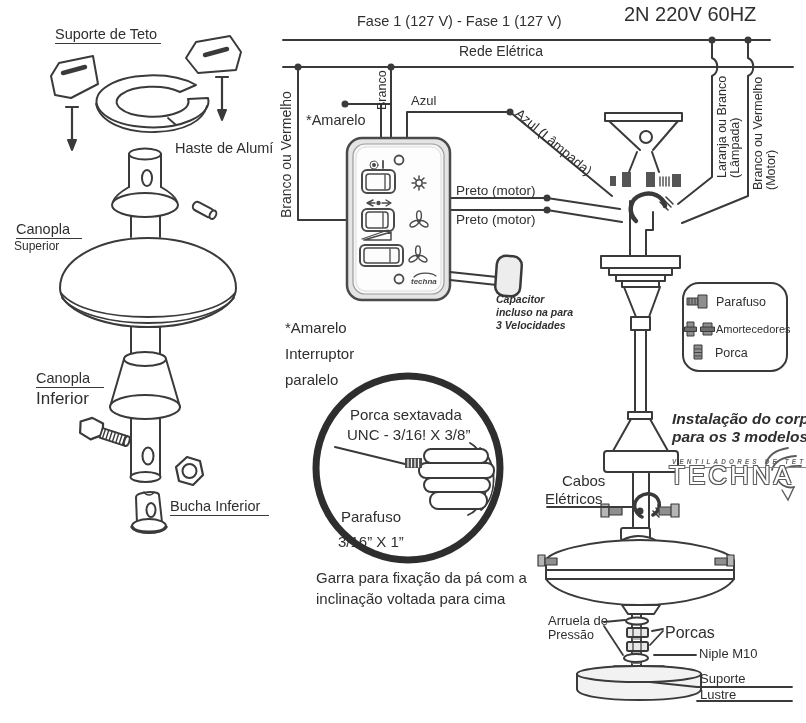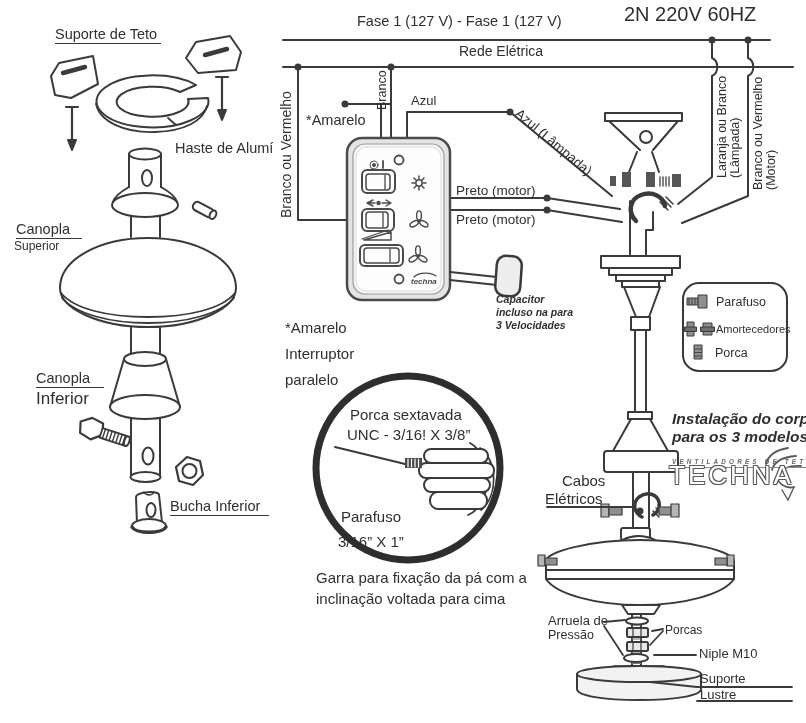--- a/index.html
+++ b/index.html
@@ -307,21 +307,21 @@
 <div class="lbl" style="left:716px;top:295px;font-size:12.5px">Parafuso</div>
 <div class="lbl" style="left:716px;top:323px;font-size:11px">Amortecedores</div>
 <div class="lbl" style="left:715px;top:346px;font-size:12.5px">Porca</div>
 
 <div class="lbl b" style="left:672px;top:410px;font-size:15.5px">Instalação do corpo</div>
 <div class="lbl b" style="left:672px;top:428px;font-size:15.5px">para os 3 modelos</div>
 <div class="lbl" style="left:562px;top:473px;width:62px;text-align:left;font-size:15px">Cabos</div>
 <div class="lbl" style="left:545px;top:491px;width:62px;font-size:15px">Elétricos</div>
 <div class="lbl" style="left:548px;top:614px;width:60px;text-align:center;font-size:13px">Arruela de</div>
 <div class="lbl" style="left:548px;top:628px;width:60px;text-align:left;font-size:12.5px">Pressão</div>
-<div class="lbl" style="left:665px;top:624px;font-size:12px">Porcas</div>
+<div class="lbl" style="left:665px;top:624px;font-size:16px">Porcas</div>
 <div class="lbl" style="left:699px;top:647px;font-size:13px">Niple M10</div>
 <div class="lbl" style="left:700px;top:672px;font-size:13px">Suporte</div>
 <div class="lbl" style="left:700px;top:688px;font-size:13px">Lustre</div>
 
 <div class="lbl b" style="left:672px;top:458px;font-size:6.3px;letter-spacing:3.2px;color:#666;border-bottom:1px solid #888;padding-bottom:1.5px">VENTILADORES DE TETO</div>
 <div class="lbl brandname" style="left:669px;top:461px;font-size:26px;letter-spacing:3px">TECHNA</div>
 
 </div>
 
 </body></html>

